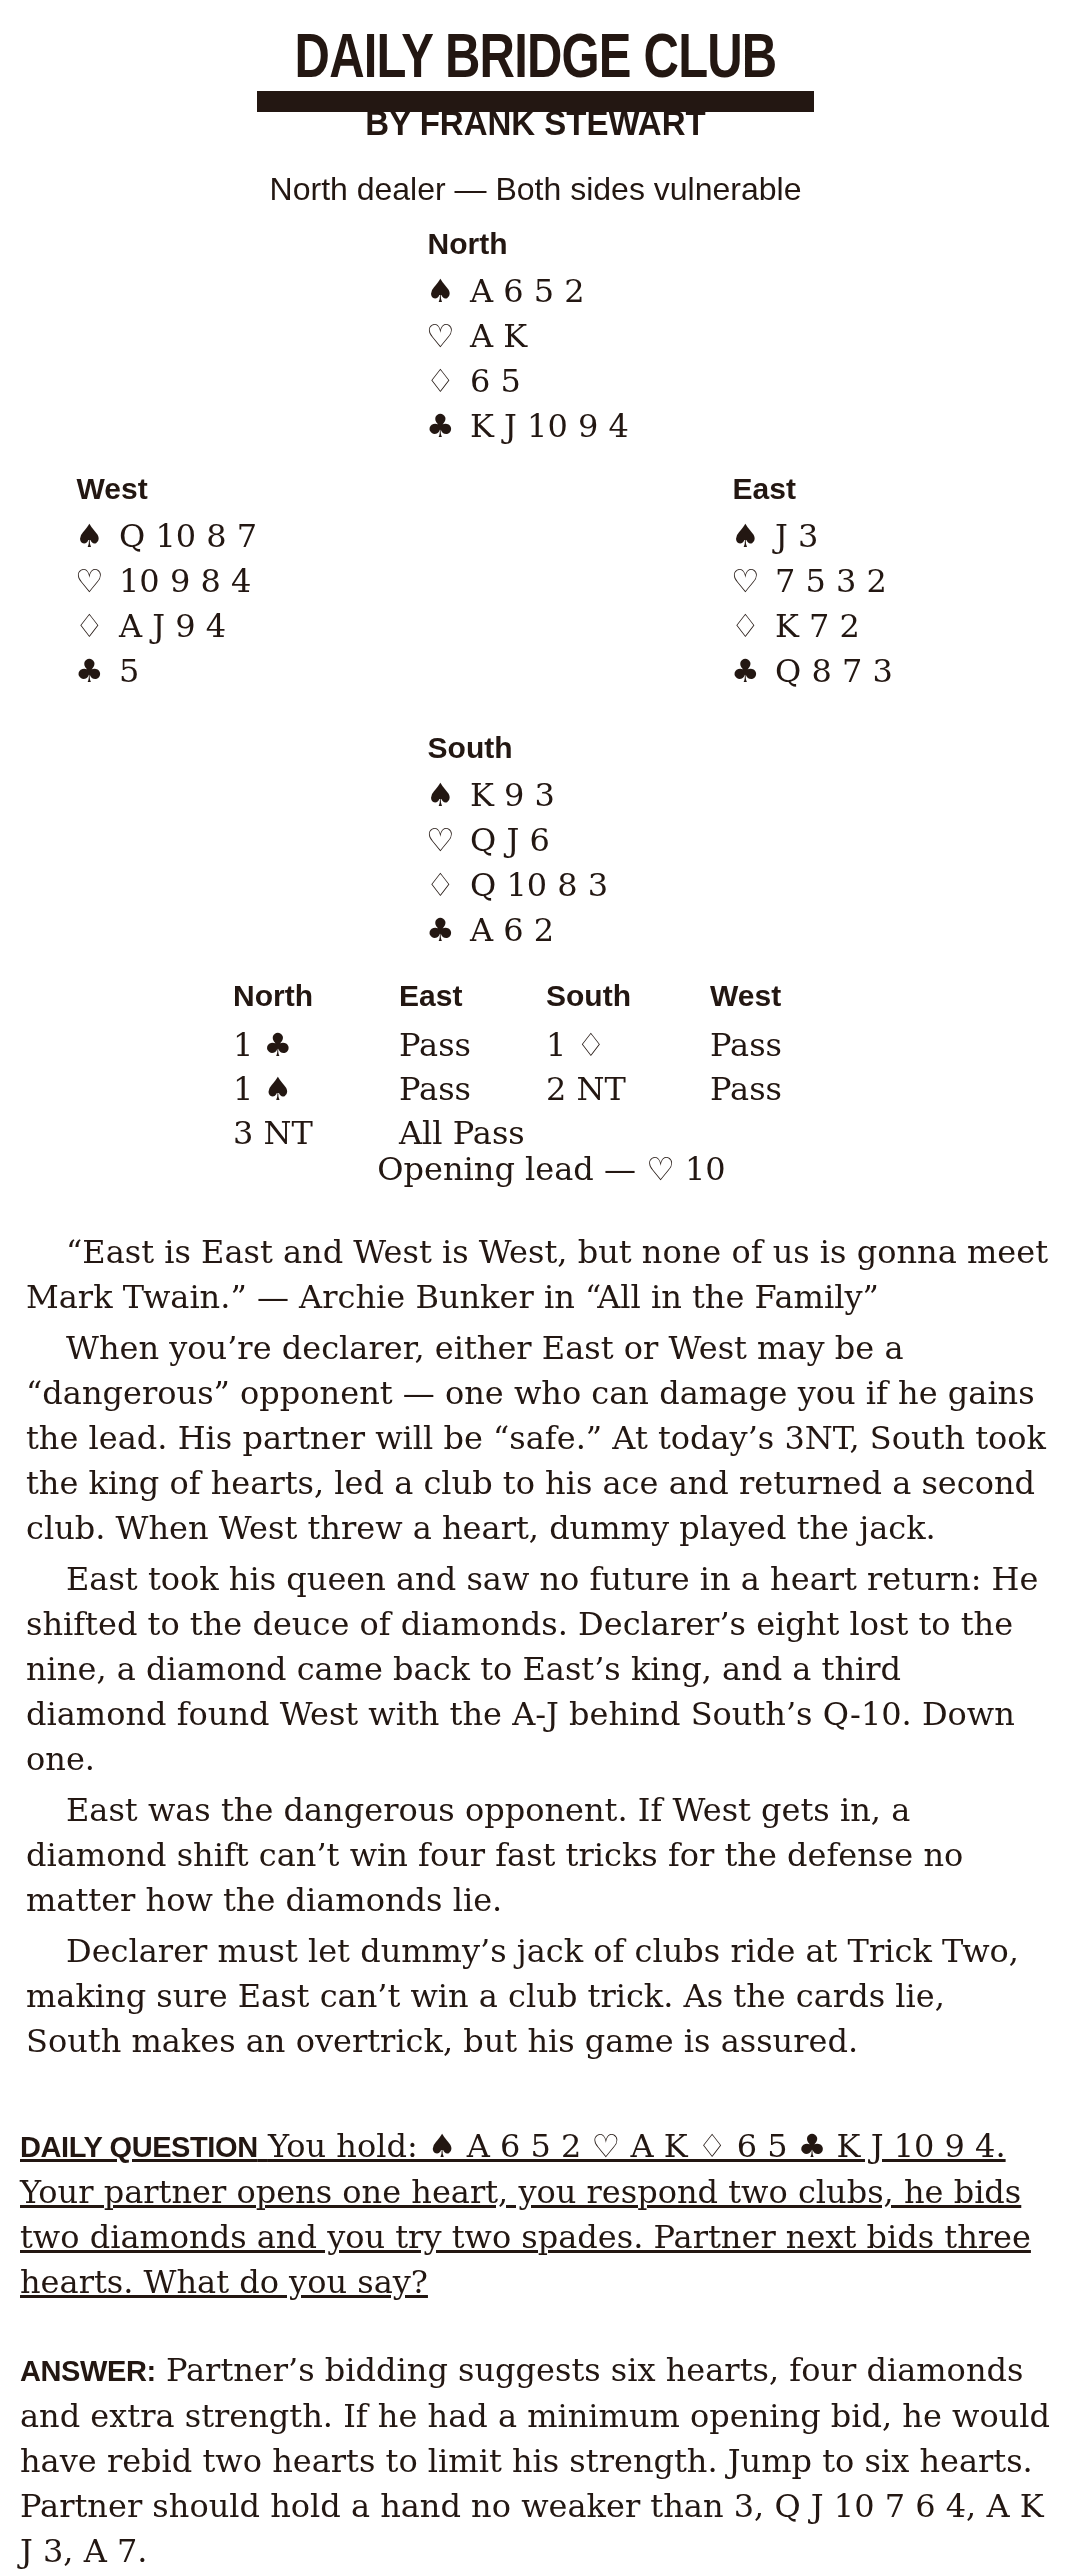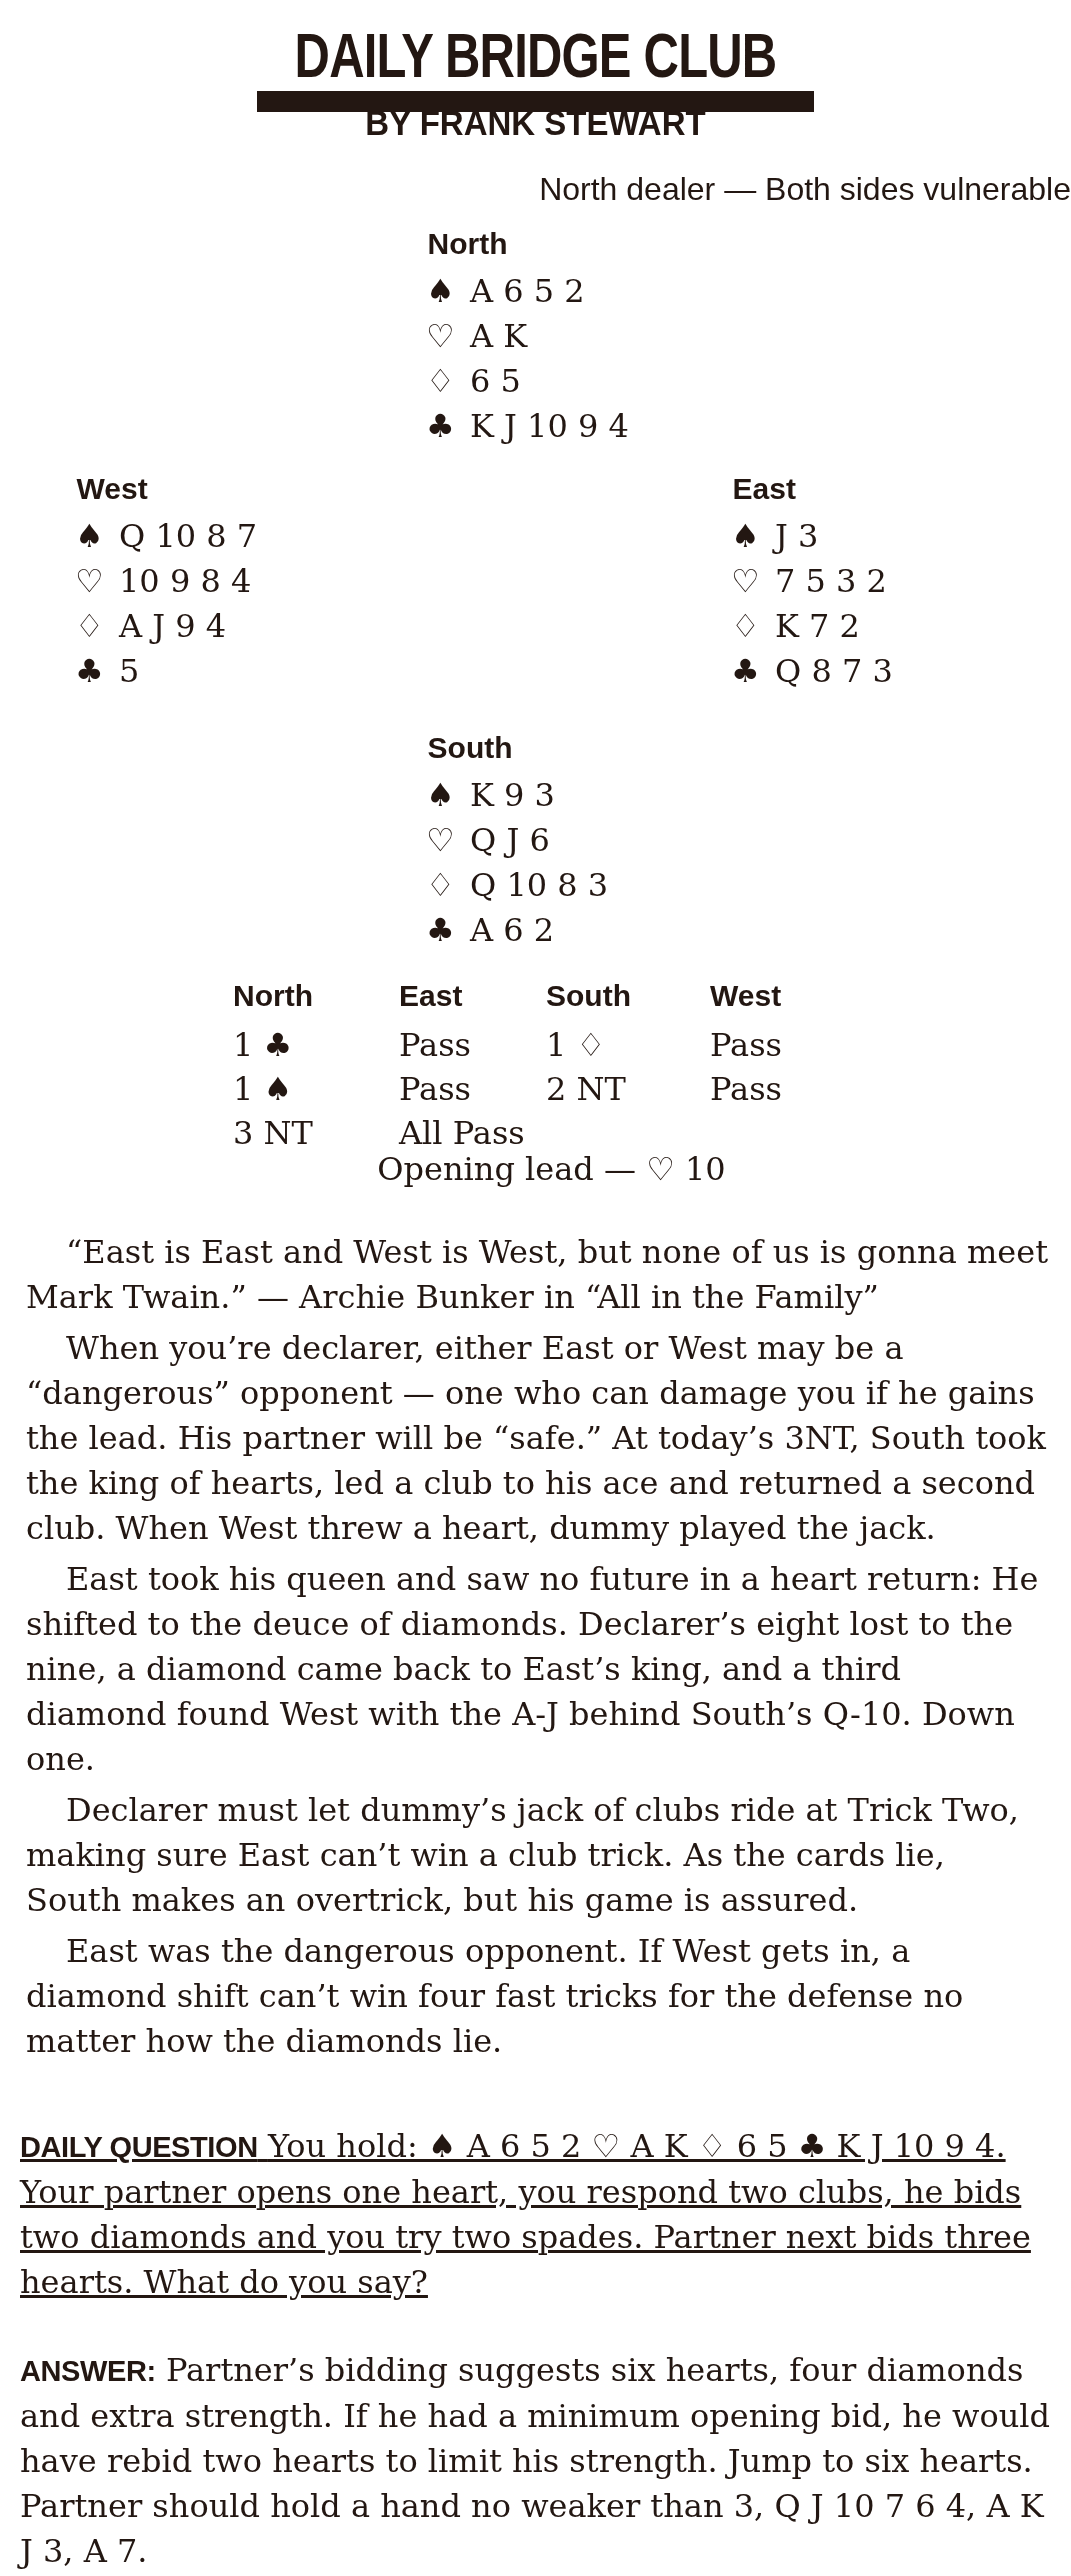--- a/index.html
+++ b/index.html
@@ -16,21 +16,21 @@
     font-family:"Liberation Sans", sans-serif; font-weight:700; font-size:49px;
     letter-spacing:-0.8px; transform:scaleY(1.3); transform-origin:center top;
     white-space:nowrap;
   }
   .title-bar { position:absolute; left:257px; top:91px; width:557px; height:21.4px; background:var(--ink); }
   .byline-wrap { position:absolute; top:103px; left:0; width:100%; text-align:center; }
   .byline {
     display:inline-block; font-family:"Liberation Sans", sans-serif; font-weight:700;
     font-size:33px; transform:scaleY(1.08); transform-origin:center top; white-space:nowrap;
   }
-  .dealer-wrap { position:absolute; top:171px; left:0; width:100%; text-align:right; }
+  .dealer-wrap { position:absolute; top:171px; left:0; width:100%; text-align:center; }
   .dealer-line { font-family:"Liberation Sans", sans-serif; font-size:32px; white-space:nowrap; }
 
   .hand { position:absolute; }
   .hand-label { font-family:"Liberation Sans", sans-serif; font-weight:700; font-size:30px; margin:0 0 8px 1.6px; }
   .suit-line { font-size:32px; line-height:45px; white-space:nowrap; }
   .suit-glyph { display:inline-block; width:44px; }
   .hand-north { left:426px; top:227px; }
   .hand-west  { left:75px;  top:472px; }
   .hand-east  { left:731px; top:472px; }
   .hand-south { left:426px; top:731px; }
@@ -121,22 +121,22 @@
     <div class="cell"></div>
     <div class="cell"></div>
   </section>
 
   <div class="opening-lead">Opening lead — ♡ 10</div>
 
   <article class="article">
     <p>“East is East and West is West, but none of us is gonna meet Mark Twain.” — Archie Bunker in “All in the Family”</p>
     <p>When you’re declarer, either East or West may be a “dangerous” opponent — one who can damage you if he gains the lead. His partner will be “safe.” At today’s 3NT, South took the king of hearts, led a club to his ace and returned a second club. When West threw a heart, dummy played the jack.</p>
     <p>East took his queen and saw no future in a heart return: He shifted to the deuce of diamonds. Declarer’s eight lost to the nine, a diamond came back to East’s king, and a third diamond found West with the A-J behind South’s Q-10. Down one.</p>
+    <p>East was the dangerous opponent. If West gets in, a diamond shift can’t win four fast tricks for the defense no matter how the diamonds lie.</p>
     <p>Declarer must let dummy’s jack of clubs ride at Trick Two, making sure East can’t win a club trick. As the cards lie, South makes an overtrick, but his game is assured.</p>
-    <p>East was the dangerous opponent. If West gets in, a diamond shift can’t win four fast tricks for the defense no matter how the diamonds lie.</p>
   </article>
 
   <p class="qa qa-daily-question"><span class="qa-label">DAILY QUESTION</span> <span>You hold: ♠ A 6 5 2 ♡ A K ♢ 6 5 ♣ K J 10 9 4. Your partner opens one heart, you respond two clubs, he bids two diamonds and you try two spades. Partner next bids three hearts. What do you say?</span></p>
 
   <p class="qa qa-answer"><span class="qa-label">ANSWER:</span> <span>Partner’s bidding suggests six hearts, four diamonds and extra strength. If he had a minimum opening bid, he would have rebid two hearts to limit his strength. Jump to six hearts. Partner should hold a hand no weaker than 3, Q J 10 7 6 4, A K J 3, A 7.</span></p>
 
 </div>
 
 
 </body></html>

